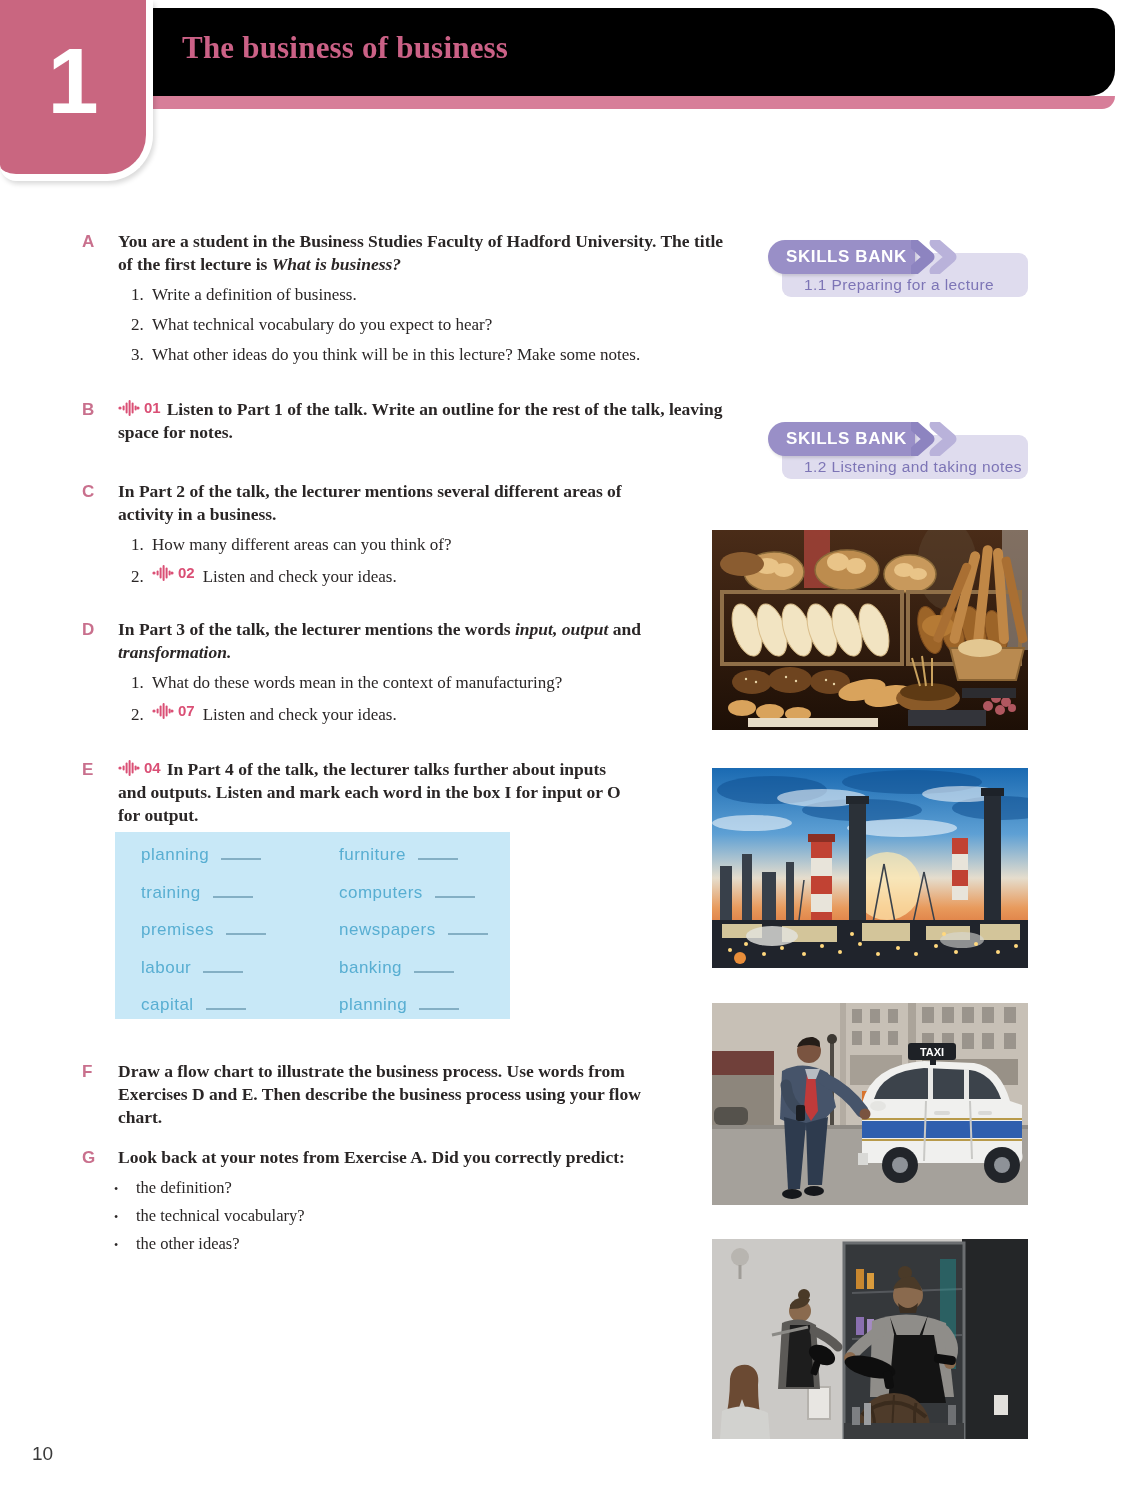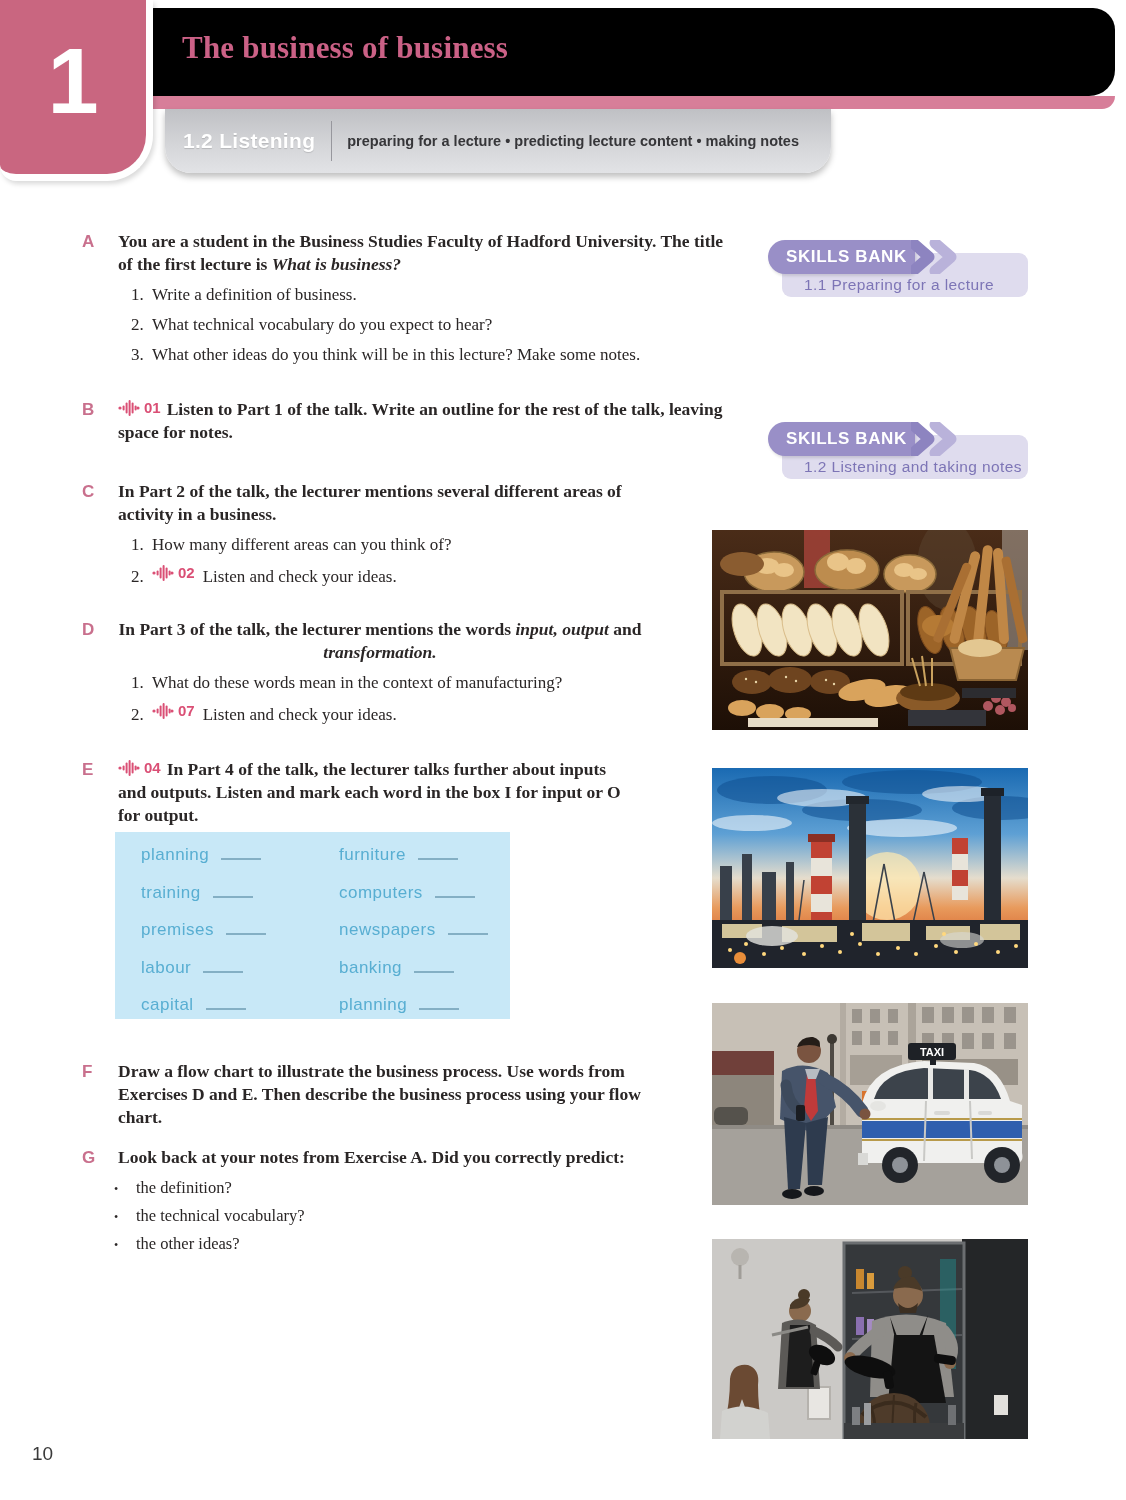--- a/index.html
+++ b/index.html
@@ -118,25 +118,20 @@
 </head>
 <body>
 
 <div class="page">
 
   <div class="banner">
     <div class="banner-title">The business of business</div>
   </div>
   <div class="banner-strip"></div>
 
-  <div class="graybar">
-    <span class="graybar-label">1.2 Listening</span>
-    <span class="graybar-sep"></span>
-    <span class="graybar-tagline">preparing for a lecture • predicting lecture content • making notes</span>
-  </div>
 
   <div class="unit-tab">
     <span class="unit-number">1</span>
   </div>
 
   <div class="sb" style="top:233px;">
     <div class="sb-body">
       <span class="sb-body-text">1.1 Preparing for a lecture</span>
     </div>
     <div class="sb-head">
@@ -229,21 +224,21 @@
             </span>
           <span>Listen and check your ideas.</span>
         </div>
       </div>
     </div>
   </div>
 
   <div class="ex" style="top:618px; width:600px;">
     <span class="ex-letter">D</span>
     <div class="ex-content">
-      <p class="lead" style="max-width:524px;text-align:center;"><span>In Part 3 of the talk, the lecturer mentions the words </span><em>input,</em><span> </span><em>output</em><span> and </span><em>transformation.</em></p>
+      <p class="lead" style="max-width:524px;"><span>In Part 3 of the talk, the lecturer mentions the words </span><em>input,</em><span> </span><em>output</em><span> and </span><em>transformation.</em></p>
       <div class="items">
         <div class="item">
           <span class="item-num">1.</span>
           <span>What do these words mean in the context of manufacturing?</span>
         </div>
         <div class="item">
           <span class="item-num">2.</span>
           <span class="chip">
               <svg width="22" height="18" viewBox="0 0 22 18">
                 <g fill="#da4f75">

